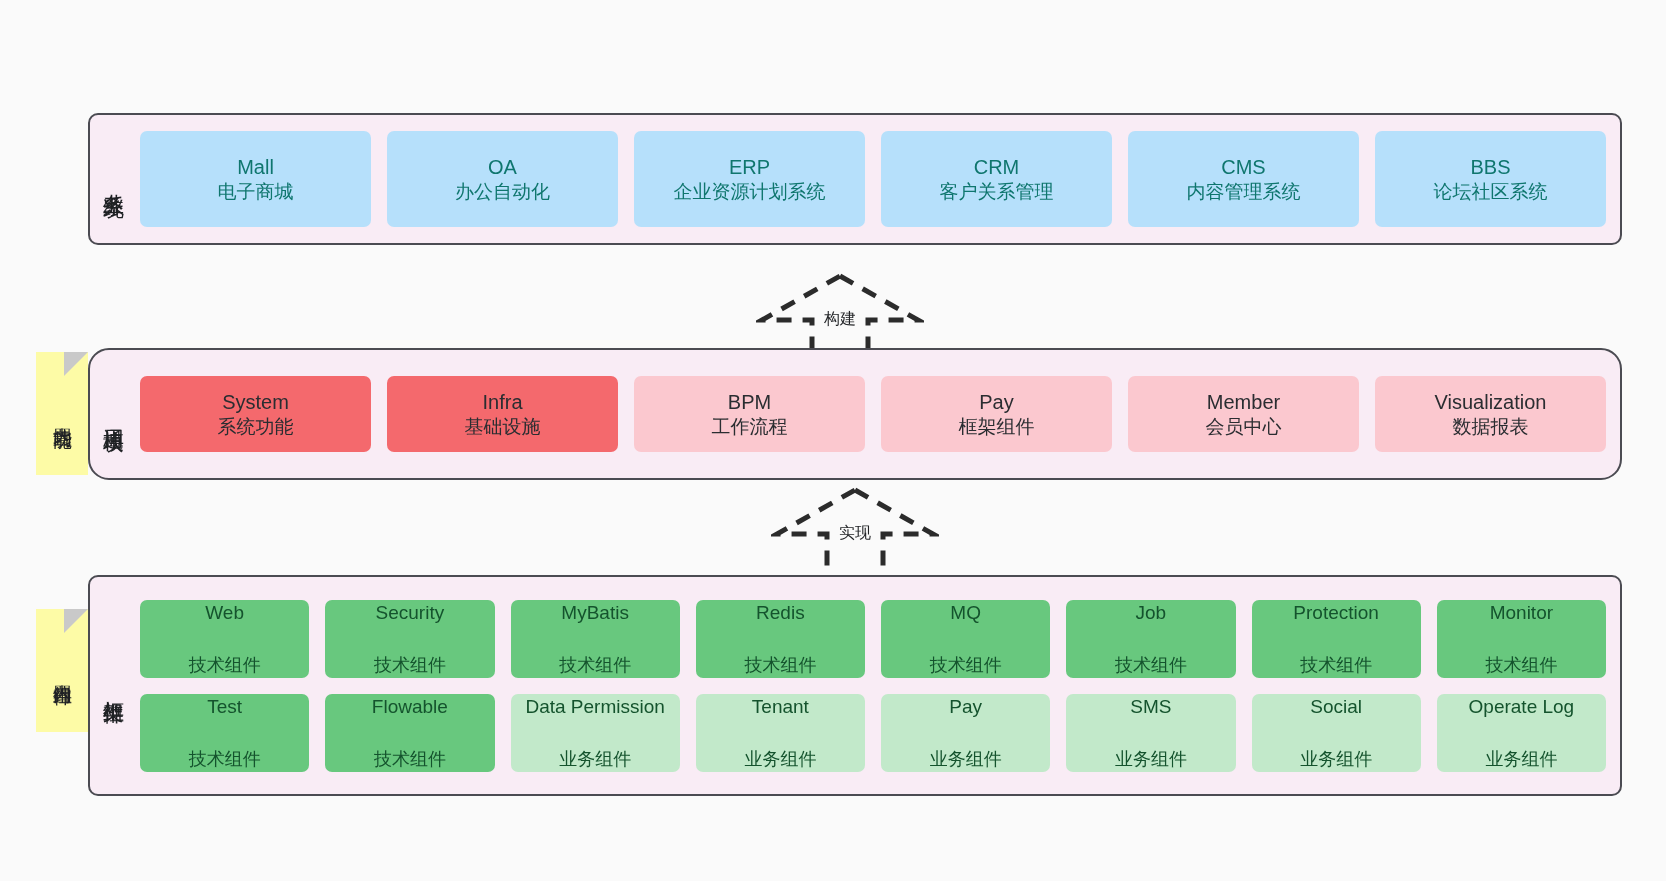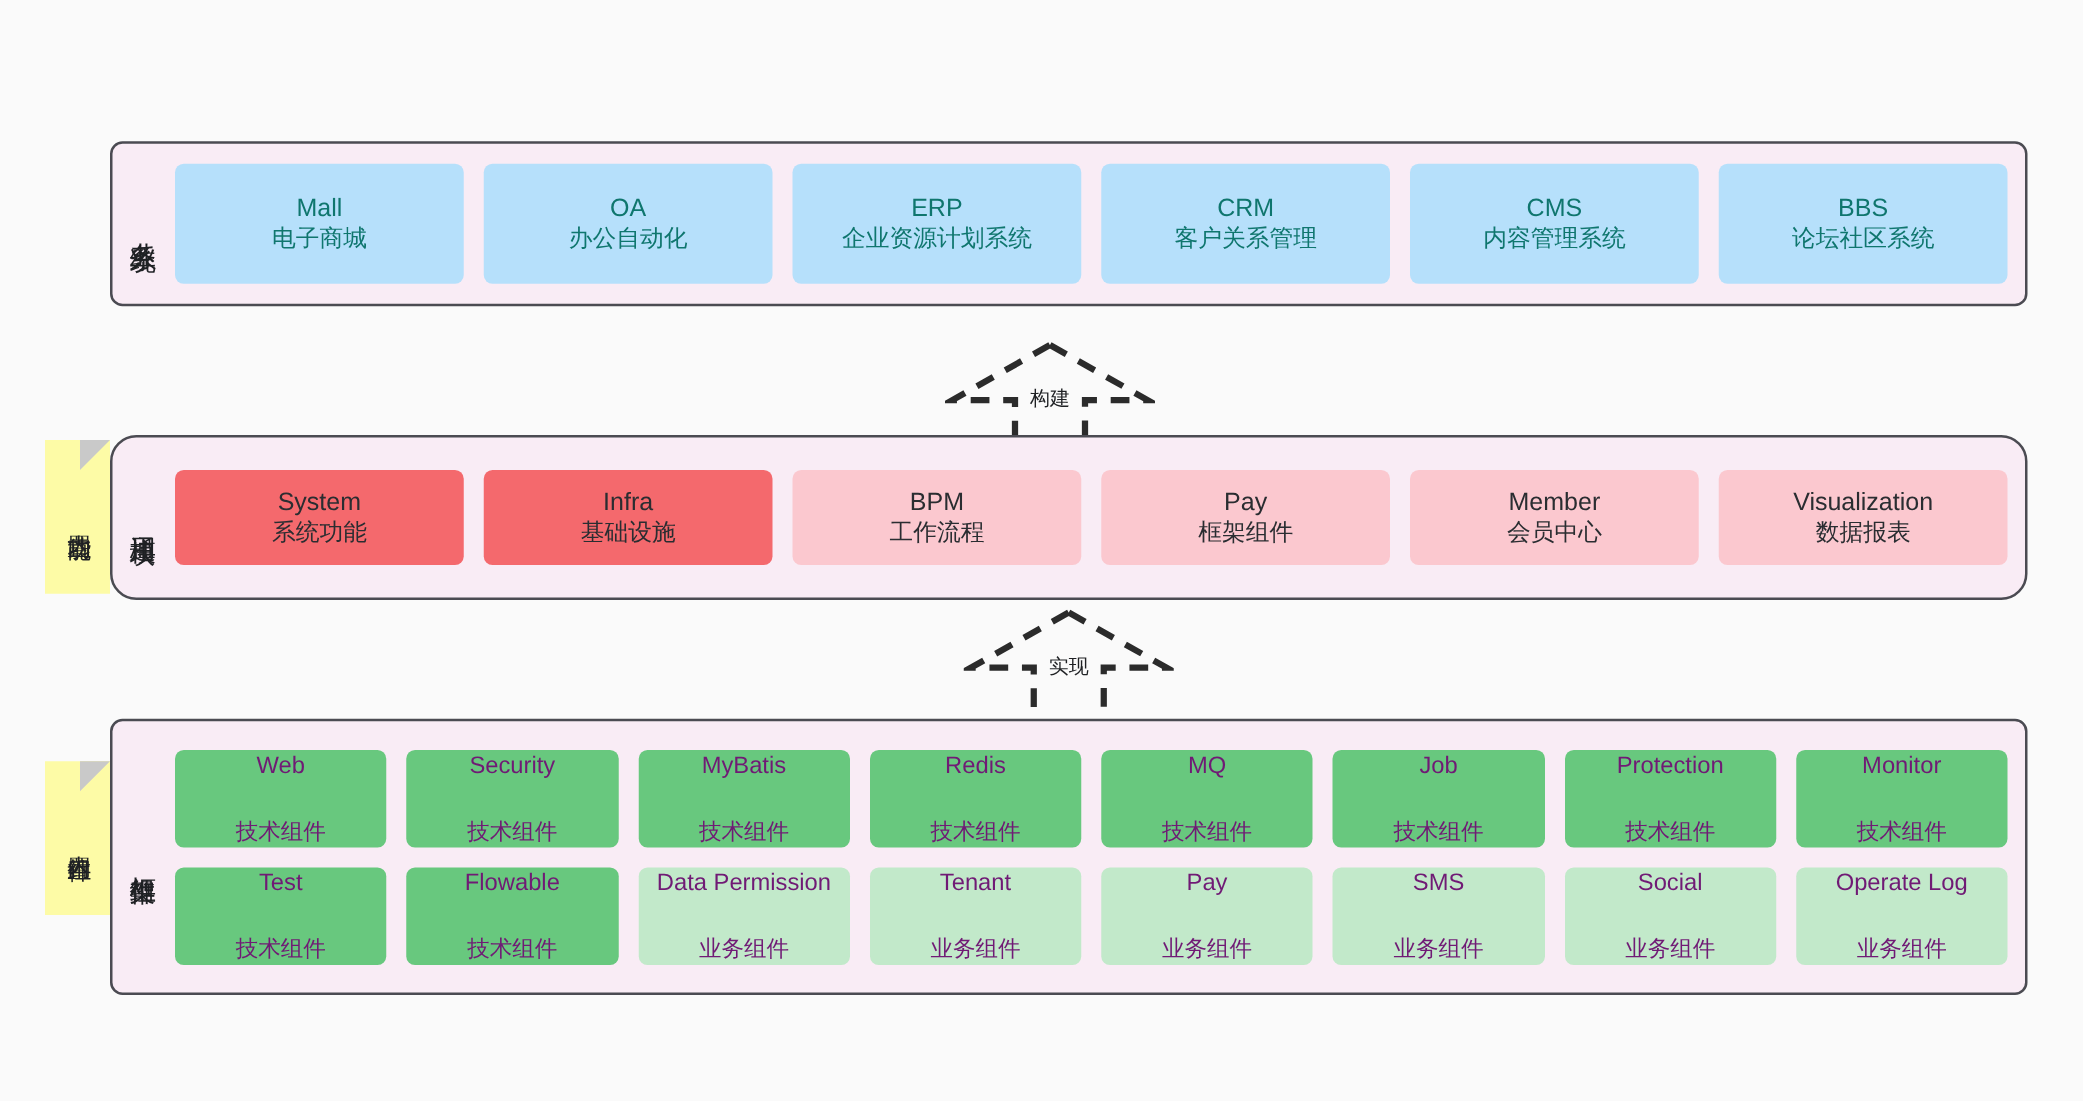--- a/index.html
+++ b/index.html
@@ -80,21 +80,21 @@
   #layer-business .cell { background: #b6e0fb; height: 96px; color: #0f766e; }
 
   
   #layer-modules { left: 88px; top: 348px; width: 1534px; height: 132px; border-radius: 21px; }
   #layer-modules .cell { height: 76px; color: #2a2d31; }
   .cell.red-strong { background: #f4696d; }
   .cell.red-light  { background: #fbc8cf; }
 
   
   #layer-framework { left: 88px; top: 575px; width: 1534px; height: 221px; }
-  #layer-framework .cell { height: 78px; color: #701a75; }
+  #layer-framework .cell { height: 78px; color: #14532d; }
   .cell.green-strong { background: #68c87e; }
   .cell.green-light  { background: #c2e9ca; }
   #layer-framework .cell .en { font-size: 19px; }
   #layer-framework .cell .cn { font-size: 18px; margin-top: 30px; }
 
   
   .note {
     position: absolute;
     background: #fdfba6;
     width: 52px;

